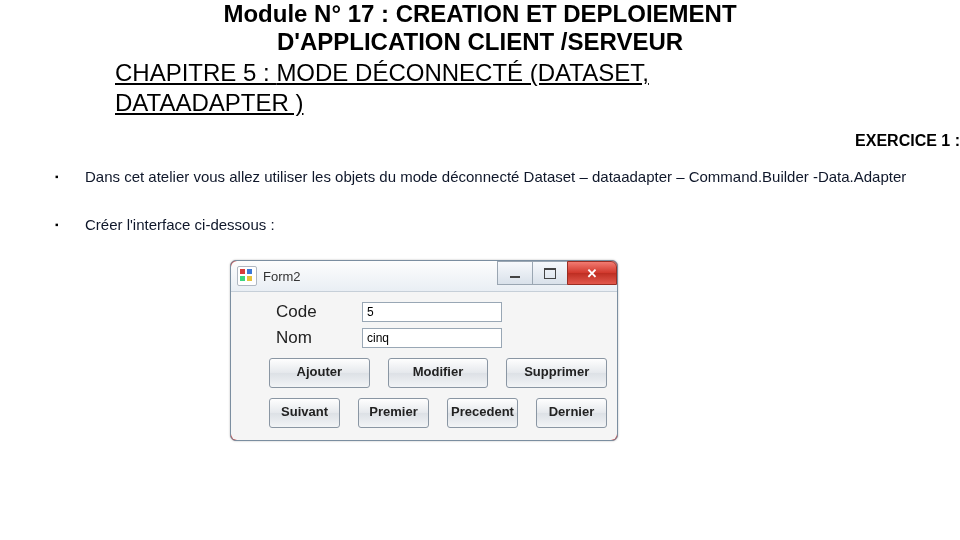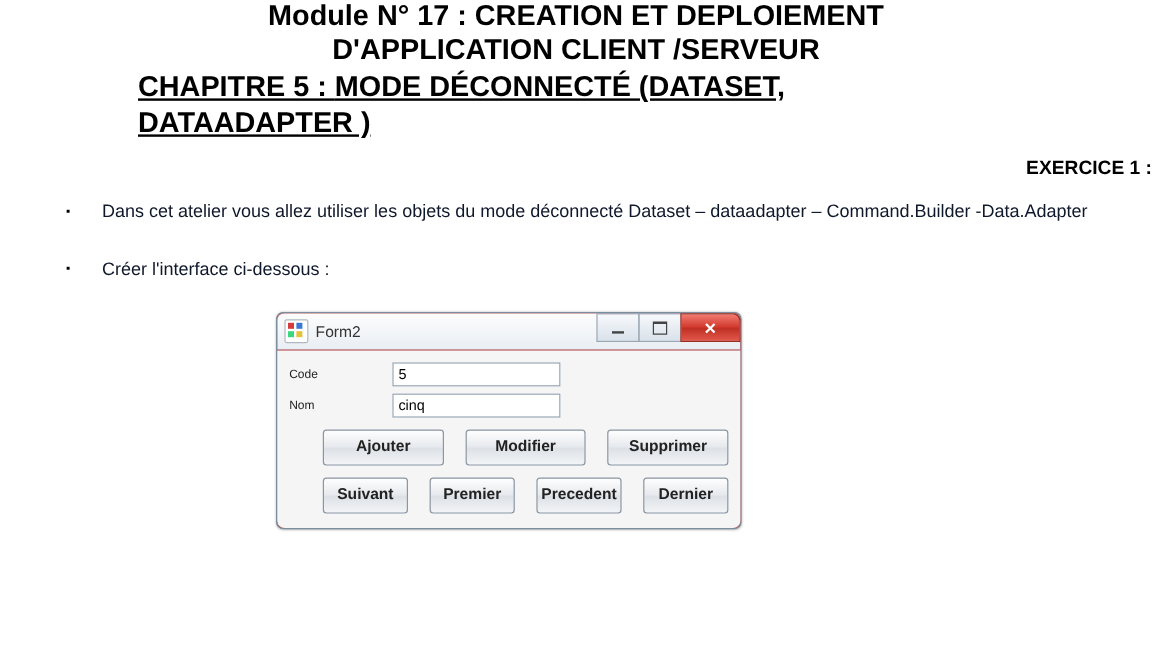--- a/index.html
+++ b/index.html
@@ -20,21 +20,21 @@
     font-size: 24px;
     line-height: 28px;
     width: 720px;
     color: #000;
   }
   .module-title .top-line {
     color: #000;
   }
 
   .chapter-title {
-    font-weight: 700;
+    font-weight: 400;
     font-size: 24px;
     line-height: 30px;
     text-decoration: underline;
     color: #000;
     margin: 2px 0 14px 115px;
     width: 680px;
   }
 
   .exercice-label {
     font-weight: 700;
@@ -166,22 +166,23 @@
     border-bottom-right-radius: 6px;
   }
 
   .form-row {
     display: flex;
     align-items: center;
     margin-bottom: 6px;
   }
   .form-label {
     width: 86px;
-    font-size: 10px;
+    font-size: 17px;
     color: #222;
+    margin-left: 35px;
   }
   .text-input {
     width: 140px;
     height: 20px;
     border: 1px solid #99a7b5;
     background: #fff;
     font-size: 12px;
     padding: 0 4px;
     box-sizing: border-box;
   }

